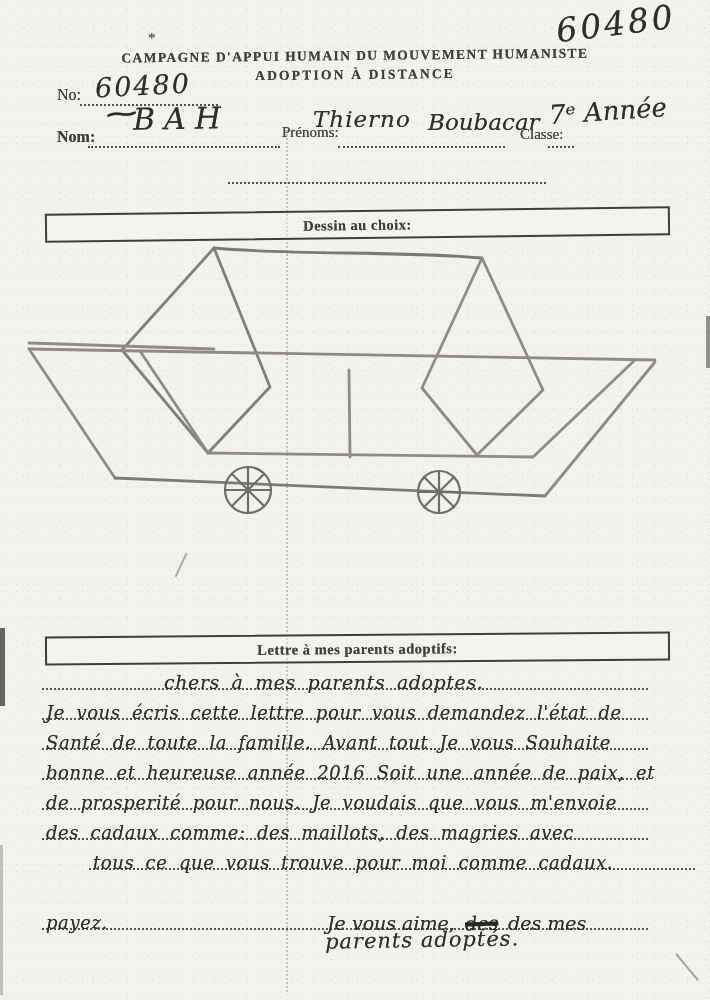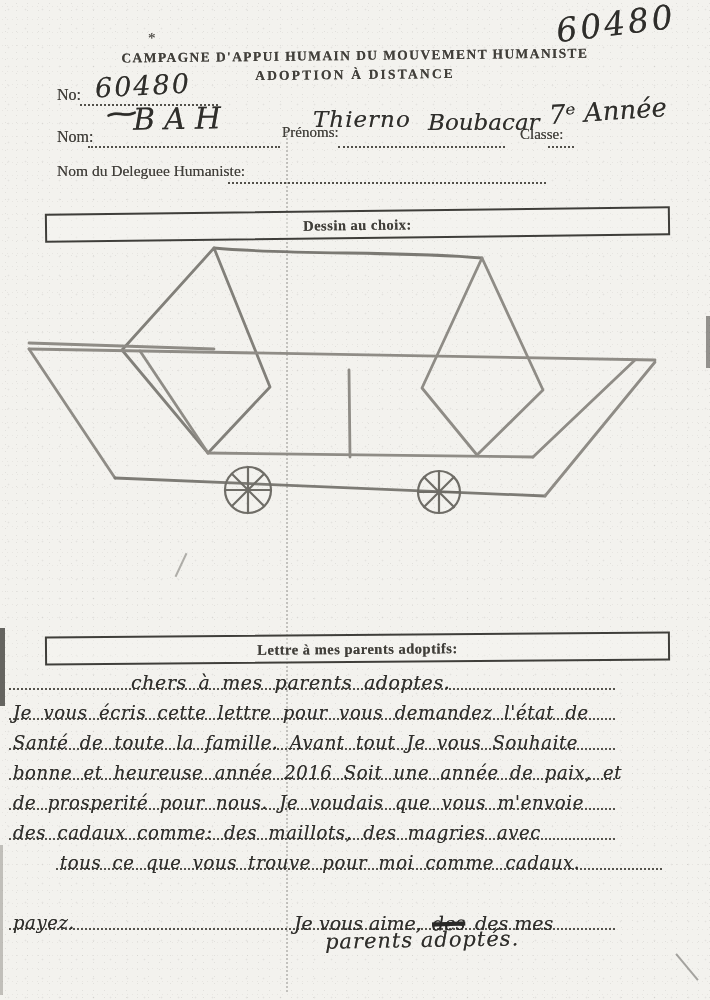--- a/index.html
+++ b/index.html
@@ -27,21 +27,21 @@
   #header{left:0;top:48px;width:100%;text-align:center;transform:rotate(-0.6deg);}
   #header .h1{font-weight:bold;font-size:13.5px;letter-spacing:1.4px;}
   #header .h2{font-weight:bold;font-size:13.5px;letter-spacing:2.2px;margin-top:3px;}
 
   
   #no-label{left:57px;top:86px;font-size:16px;}
   #no-dots{left:80px;top:104px;width:138px;}
   #no-value{left:95px;top:70px;font-size:27px;letter-spacing:2px;transform:rotate(-3deg);}
   #no-squiggle{left:112px;top:100px;font-size:22px;font-weight:bold;color:#2c2b28;
                transform:scaleX(2.1) rotate(-8deg);display:inline-block;}
-  #nom-label{left:57px;top:128px;font-size:16px;}
+  #nom-label{left:57px;top:128px;font-size:16px;font-weight:bold;}
   #nom-dots{left:88px;top:146px;width:192px;}
   #nom-value{left:133px;top:101px;font-size:30px;letter-spacing:9px;transform:rotate(-1deg);}
   #prenoms-label{left:282px;top:124px;font-size:15px;}
   #prenoms-dots{left:338px;top:146px;width:167px;}
   #prenoms-v1{left:313px;top:106px;font-size:23px;letter-spacing:1px;}
   #prenoms-v2{left:428px;top:109px;font-size:23px;}
   #classe-label{left:520px;top:126px;font-size:15px;}
   #classe-dots{left:548px;top:146px;width:26px;}
   #classe-value{left:549px;top:96px;font-size:26px;transform:rotate(-4deg);}
   #delegue-label{left:57px;top:162px;font-size:15.5px;}
@@ -52,21 +52,21 @@
   .section-box{left:45px;width:621px;height:25px;border:2px solid #3f3e3a;
                text-align:center;line-height:25px;background:rgba(246,245,241,0.4);}
   #dessin-box{top:210px;transform:rotate(-0.7deg);}
   #lettre-box{top:634px;transform:rotate(-0.45deg);}
   .section-box .lbl{font-weight:bold;font-size:14.5px;letter-spacing:0.5px;}
 
   
   #car-svg{left:15px;top:235px;}
 
   
-  .lrow{position:absolute;left:9px;width:606px;height:30px;
+  .lrow{position:absolute;left:42px;width:606px;height:30px;
         border-bottom:2px dotted #55534d;display:flex;align-items:flex-end;}
   .lrow .lw{font-size:18px;letter-spacing:0.6px;word-spacing:5px;margin-bottom:-5px;}
   .row0{top:658px;} .row0 .lw{margin-left:122px;font-size:19px;}
   .row1{top:688px;} .row2{top:718px;} .row3{top:748px;} .row4{top:778px;}
   .row5{top:808px;} .row6{top:838px;margin-left:47px;} .row7{top:868px;} .row8{top:898px;}
   .row1 .lw,.row2 .lw,.row3 .lw,.row4 .lw,.row5 .lw,.row6 .lw,.row7 .lw,.row8 .lw{margin-left:4px;}
   #closing-line{position:absolute;left:285px;bottom:-6px;font-size:19px;white-space:nowrap;}
   #closing-line .strike{display:inline-block;margin:0 4px;text-decoration:line-through;
         text-decoration-thickness:3.5px;transform:rotate(-2deg);color:#2a2927;}
   #signature-line{left:325px;top:928px;font-size:21px;letter-spacing:1px;transform:rotate(-1deg);}
@@ -110,21 +110,20 @@
 
   <div class="abs printed" id="prenoms-label">Prénoms:</div>
   <div class="abs dots" id="prenoms-dots"></div>
   <div class="abs hw" id="prenoms-v1">Thierno</div>
   <div class="abs hw" id="prenoms-v2">Boubacar</div>
 
   <div class="abs printed" id="classe-label">Classe:</div>
   <div class="abs dots" id="classe-dots"></div>
   <div class="abs hw" id="classe-value">7ᵉ Année</div>
 
-  <div class="abs printed" id="delegue-label">Nom du Deleguee Humaniste:</div>
   <div class="abs dots" id="delegue-dots"></div>
 
   <div class="abs section-box" id="dessin-box">
     <span class="lbl printed">Dessin au choix:</span>
   </div>
 
   <svg class="abs" id="car-svg" width="680" height="290" viewBox="0 0 680 290">
     <g fill="none" stroke="#8a8781" stroke-width="2.8" stroke-linecap="round" stroke-linejoin="round" opacity="0.95">
       <path d="M199,13 C270,20 390,16 467,23" stroke="#75736d"></path>
       <path d="M199,13 L107,115 L193,218 L255,152 Z" stroke="#7c7a74"></path>

